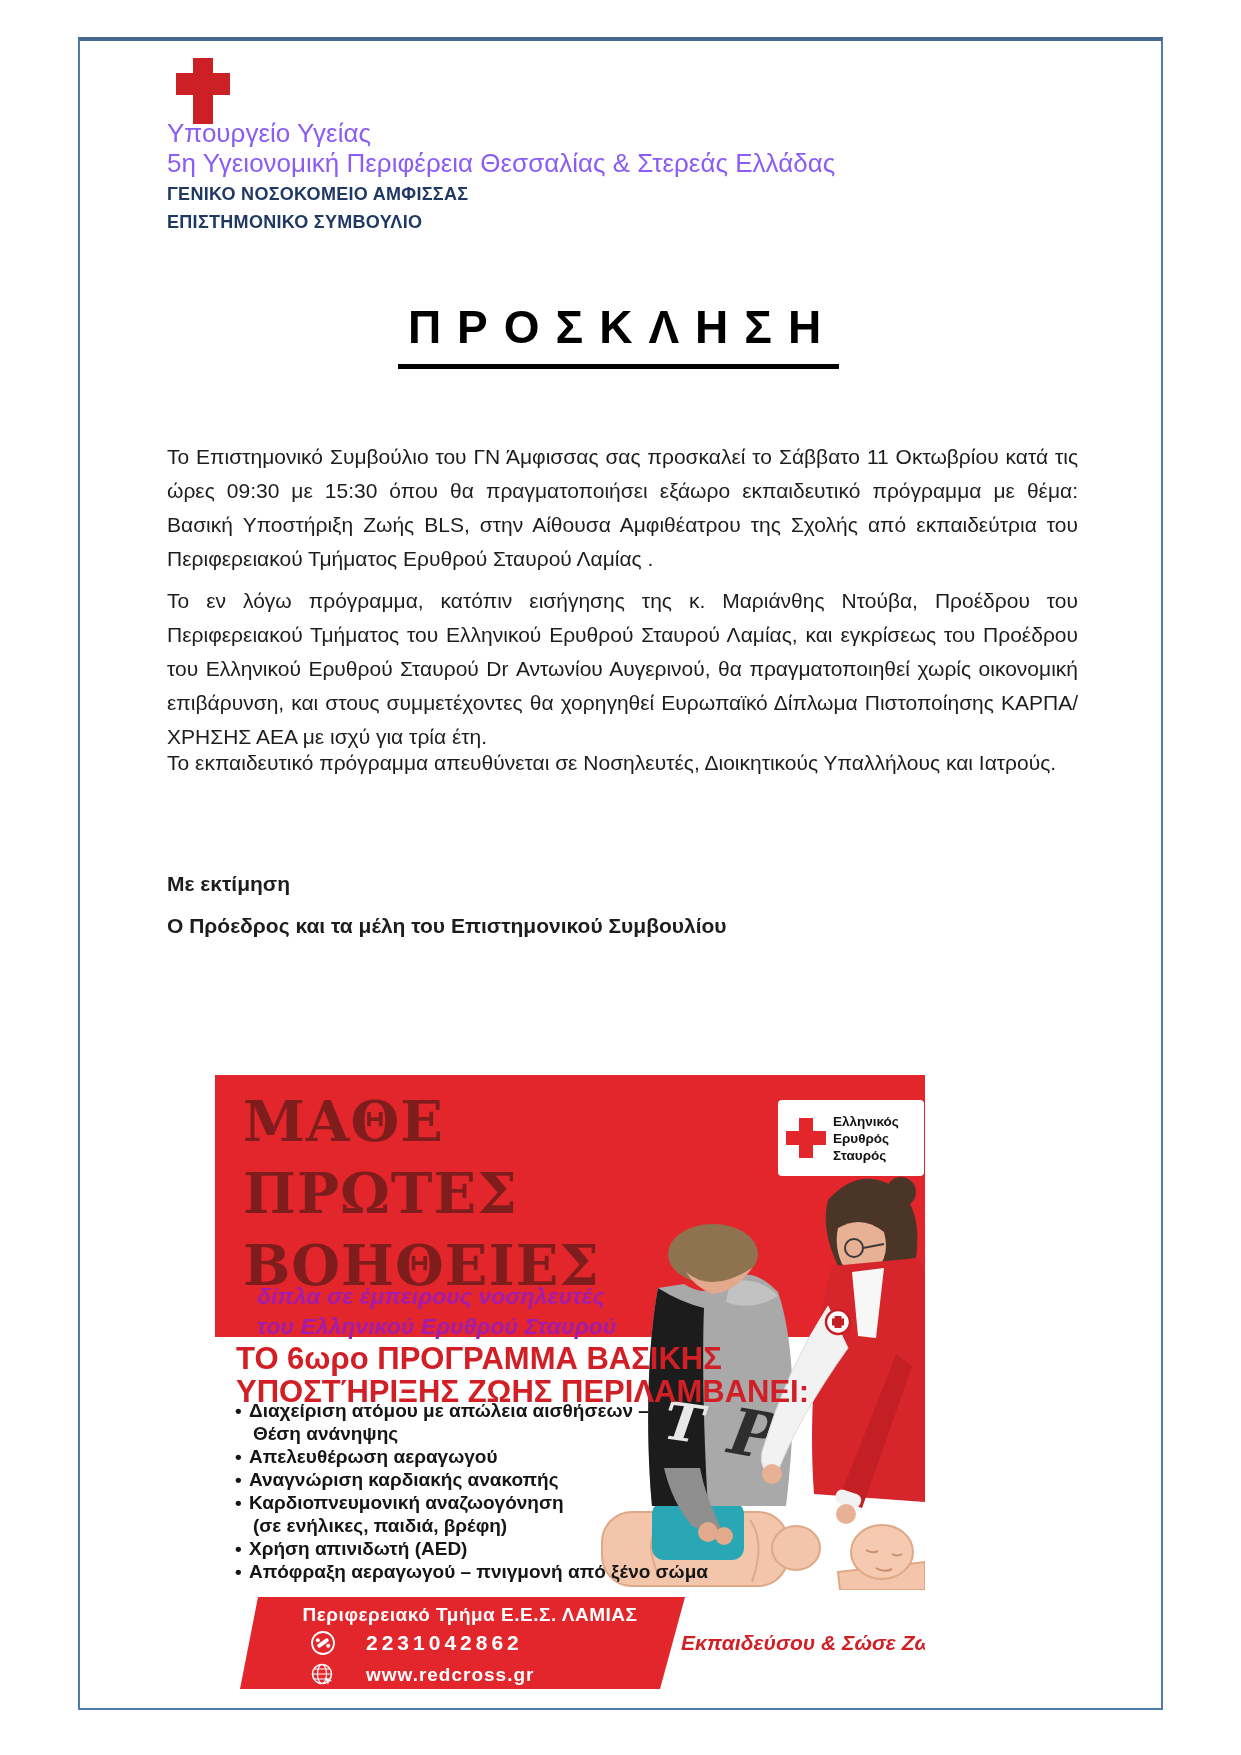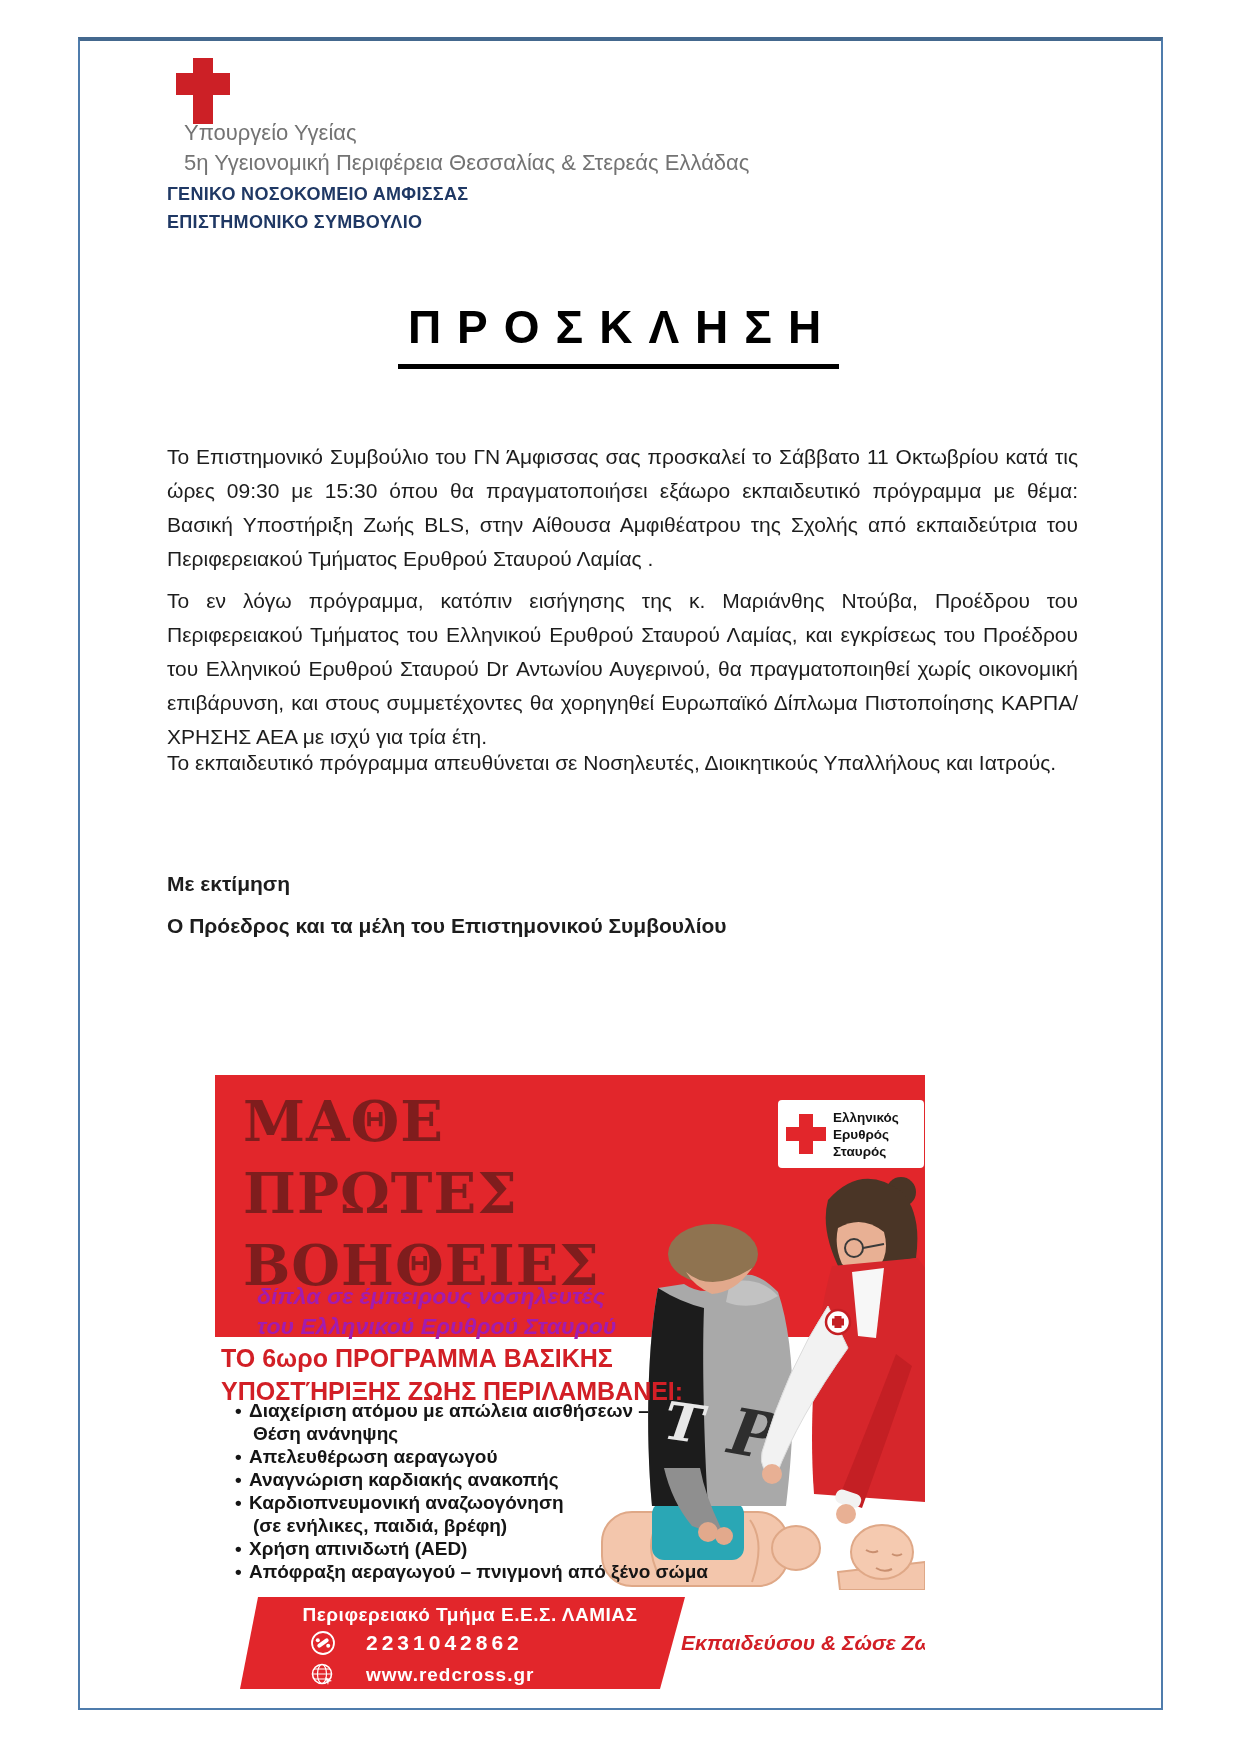--- a/index.html
+++ b/index.html
@@ -6,21 +6,21 @@
   .canvas{position:relative;width:1241px;height:1755px;background:#fff;overflow:hidden;
           font-family:"Liberation Sans",sans-serif;}
   .page-border{position:absolute;left:78px;top:37px;width:1081px;height:1667px;
                border:2px solid #4f7cac;border-top:4px solid #44688e;background:#fff;}
 
   
   .hcross{position:absolute;left:176px;top:58px;width:54px;height:66px;}
   .hcross i{position:absolute;background:#cc2026;}
   .hcross .v{left:17px;top:0;width:20px;height:66px;}
   .hcross .h{left:0;top:15px;width:54px;height:22px;}
-  .hdr-gray{position:absolute;left:184px;top:118px;font-size:22px;line-height:30px;color:#737373;}
+  .hdr-gray{position:absolute;left:167px;top:118px;font-size:26px;line-height:30px;color:#8b5cf6;}
   .hdr-navy{position:absolute;left:167px;top:180px;font-size:18px;line-height:28px;
             color:#1f3864;font-weight:600;letter-spacing:.3px;}
 
   
   .title-wrap{position:absolute;left:78px;top:300px;width:1081px;text-align:center;}
   .title-wrap span{display:inline-block;font-size:46px;font-weight:800;color:#000;
                    letter-spacing:16px;padding:0 2px 10px 10px;border-bottom:5px solid #000;}
 
   
   .para{position:absolute;left:167px;width:911px;text-align:justify;font-size:21px;
@@ -28,33 +28,33 @@
   .p1{top:440px;} .p2{top:584px;} .p3{top:746px;}
   .closing{position:absolute;left:167px;font-size:21px;font-weight:bold;color:#1d1d1d;margin:0;}
   .c1{top:872px;} .c2{top:914px;}
 
   
   .poster{position:absolute;left:215px;top:1075px;width:710px;height:618px;background:#fff;overflow:hidden;}
   .poster-red{position:absolute;left:0;top:0;width:710px;height:262px;background:#e2262b;}
   .photo{position:absolute;left:385px;top:95px;width:325px;height:420px;}
   .photo text{font-family:"DejaVu Serif",serif;}
 
-  .logo-box{position:absolute;left:563px;top:25px;width:146px;height:68px;background:#fff;
+  .logo-box{position:absolute;left:563px;top:25px;width:146px;height:76px;background:#fff;
             border-radius:4px;display:flex;align-items:center;gap:7px;padding-left:8px;box-sizing:border-box;}
   .pcross{position:relative;width:40px;height:40px;flex:0 0 40px;}
   .pcross i{position:absolute;background:#e2262b;}
   .pcross .v{left:13px;top:0;width:14px;height:40px;}
   .pcross .h{left:0;top:13px;width:40px;height:14px;}
   .logo-text{font-size:13.5px;font-weight:700;color:#111;line-height:17px;}
 
   .headline{position:absolute;left:28px;top:10px;font-family:"DejaVu Serif",serif;
             font-weight:bold;font-size:56px;line-height:72px;color:#7f1d1d;letter-spacing:1px;}
   .subtitle{position:absolute;left:42px;top:206px;font-size:23px;font-weight:bold;font-style:italic;
             color:#a21caf;line-height:30px;}
-  .program{position:absolute;left:6px;top:267px;font-size:25px;font-weight:bold;color:#d21f26;line-height:33px;}
+  .program{position:absolute;left:21px;top:267px;font-size:31px;font-weight:bold;color:#d21f26;line-height:33px;}
 
   .bullets{position:absolute;left:18px;top:324px;margin:0;padding:0;list-style:none;
            font-size:19px;font-weight:bold;color:#151515;line-height:23px;width:500px;}
   .bullets li{position:relative;padding-left:16px;}
   .bullets li::before{content:"•";position:absolute;left:2px;}
   .bullets .b2{display:block;padding-left:4px;}
 
   .band{position:absolute;left:25px;top:522px;width:445px;height:92px;background:#e2262b;
         clip-path:polygon(18px 0,445px 0,420px 92px,0 92px);color:#fff;}
   .band-org{position:absolute;left:45px;top:7px;width:370px;text-align:center;

